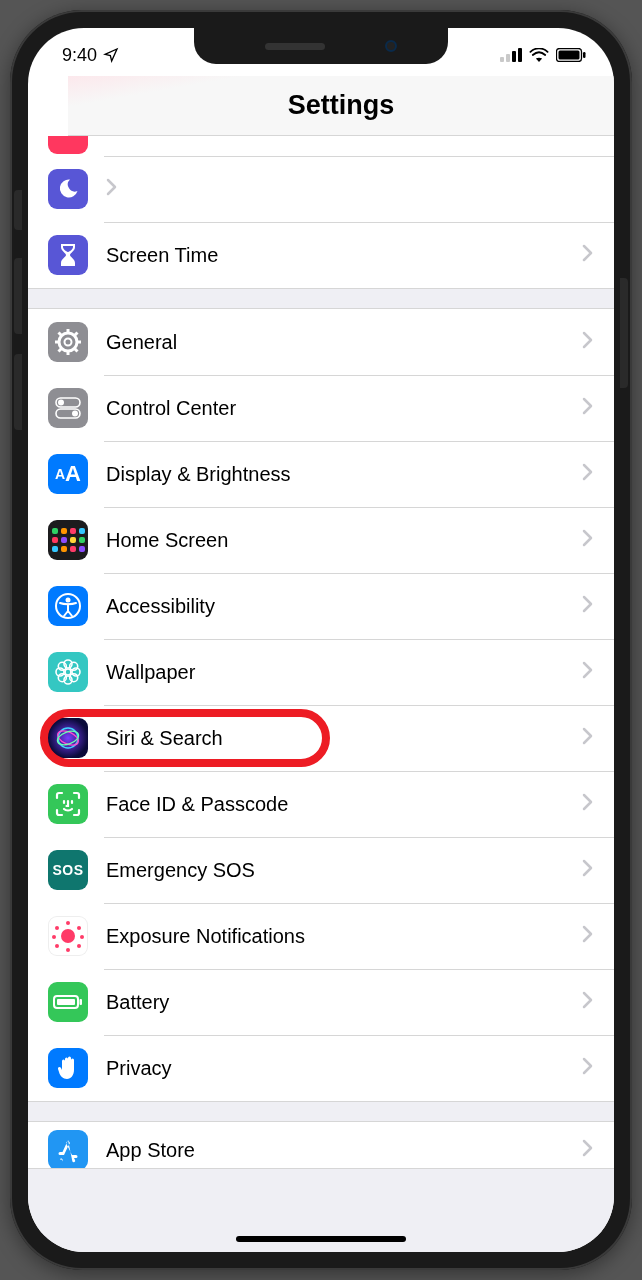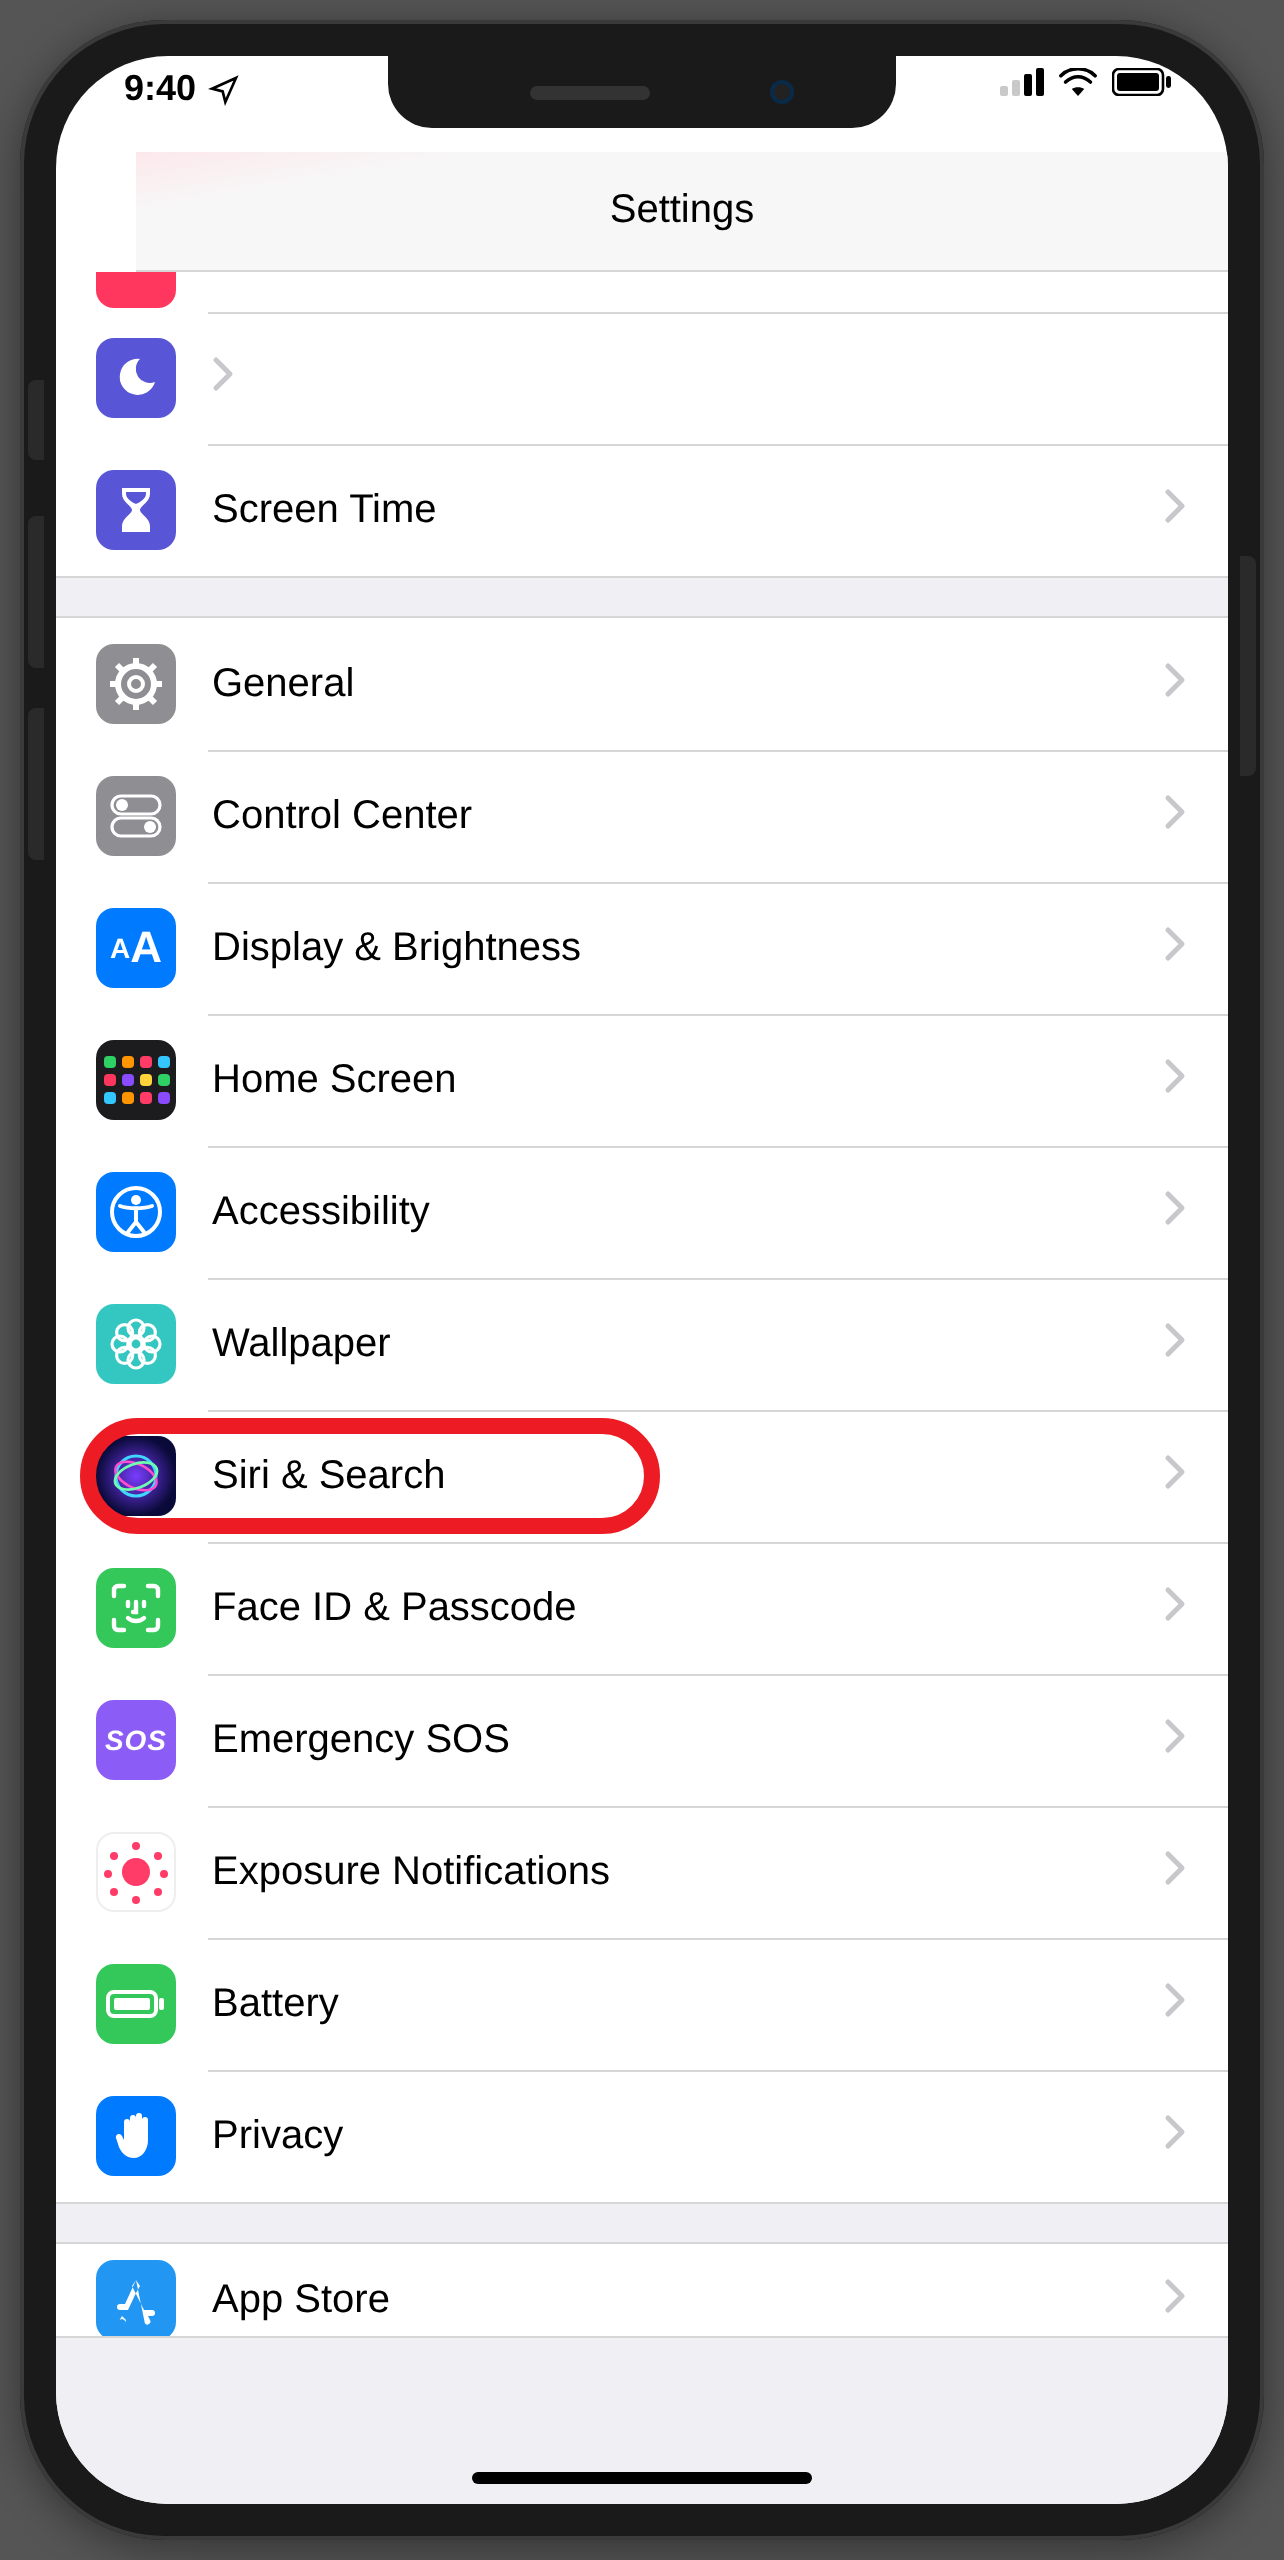--- a/index.html
+++ b/index.html
@@ -25,31 +25,31 @@
   .notch {
     position: absolute; top: 0; left: 50%; transform: translateX(-50%);
     width: 254px; height: 36px; background: #1a1a1a; border-radius: 0 0 22px 22px;
     display:flex; align-items:center; justify-content:center; gap: 60px;
   }
   .notch .speaker { width: 60px; height: 7px; background:#333; border-radius:4px; margin-left:20px; }
   .notch .camera  { width: 12px; height: 12px; background:#222; border-radius:50%; border:2px solid #0a2a4a; }
 
   
   .status-bar {
-    position: relative; height: 48px; display:flex; align-items:flex-start; justify-content:space-between;
-    padding: 6px 28px 0 34px; font-weight:700; font-size:18px;
+    position: relative; height: 48px; display:flex; align-items:center; justify-content:space-between;
+    padding: 6px 28px 0 34px; font-weight:400; font-size:18px;
   }
   .status-left { display:flex; align-items:center; gap:6px; }
   .status-right { display:flex; align-items:center; gap:7px; }
   .loc-arrow svg, .sig svg, .wifi svg, .batt svg { display:block; }
 
   
   .nav-header {
     height: 60px; display:flex; align-items:center; justify-content:center;
-    font-size:20px; font-weight:400; border-bottom:1px solid #d6d6d6; background:#f7f7f7;
+    font-size:27px; font-weight:700; border-bottom:1px solid #d6d6d6; background:#f7f7f7;
     background: linear-gradient(170deg, #fce8ec 0%, #f7f7f7 20%, #f7f7f7 100%);
     margin-left: 40px;
   }
 
   
   .content { background:#efeff4; height: calc(100% - 108px); overflow:hidden; position:relative; }
   .group { background:#fff; border-top:0.5px solid #d6d6d6; border-bottom:0.5px solid #d6d6d6; }
   .group + .group { margin-top: 19px; }
   .row {
     display:flex; align-items:center; height:66px; padding:0 20px; position:relative; background:#fff;
@@ -80,21 +80,21 @@
 
   
   .bg-pink   { background:#ff375f; }
   .bg-purple { background:#5856d6; }
   .bg-gray   { background:#8e8e93; }
   .bg-blue   { background:#007aff; }
   .bg-grid   { background:#1c1c1e; }
   .bg-teal   { background:#34c7c2; }
   .bg-siri   { background:radial-gradient(circle at 50% 50%, #7a3cff, #0a0a3a 70%); }
   .bg-green  { background:#34c759; }
-  .bg-red    { background:#8b5cf6;font-style:italic; }
+  .bg-red    { background:#0f766e; }
   .bg-white  { background:#fff; }
   .bg-hand   { background:#007aff; }
   .bg-lblue  { background:#2196f3; }
 
   
   .grid-apps { display:grid; grid-template-columns:repeat(4,6px); grid-template-rows:repeat(3,6px); gap:3px; }
   .grid-apps span { width:6px; height:6px; border-radius:2px; }
 
   
   .exposure { position:relative; width:28px; height:28px; }

